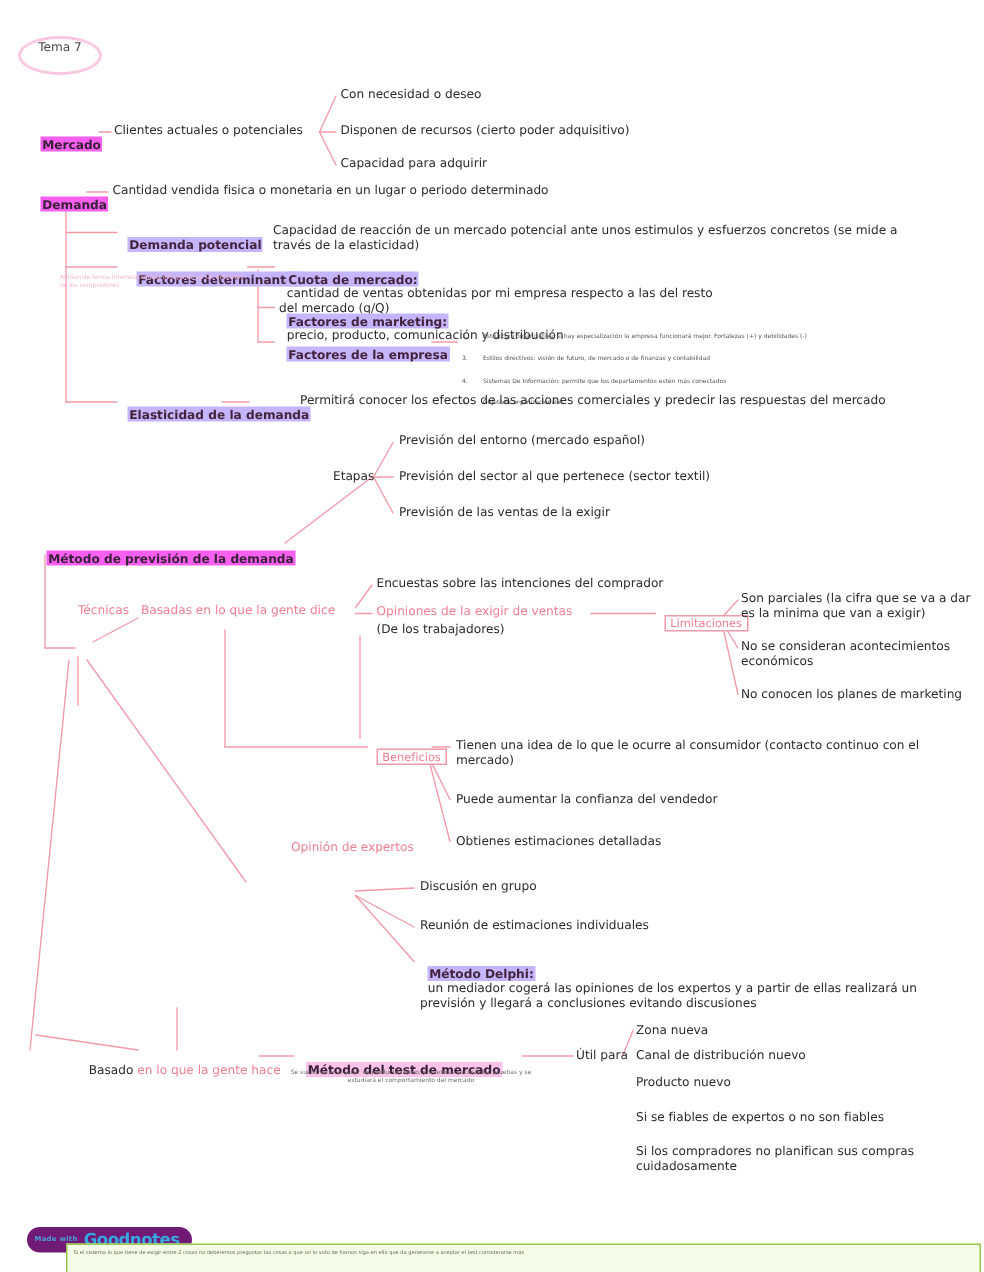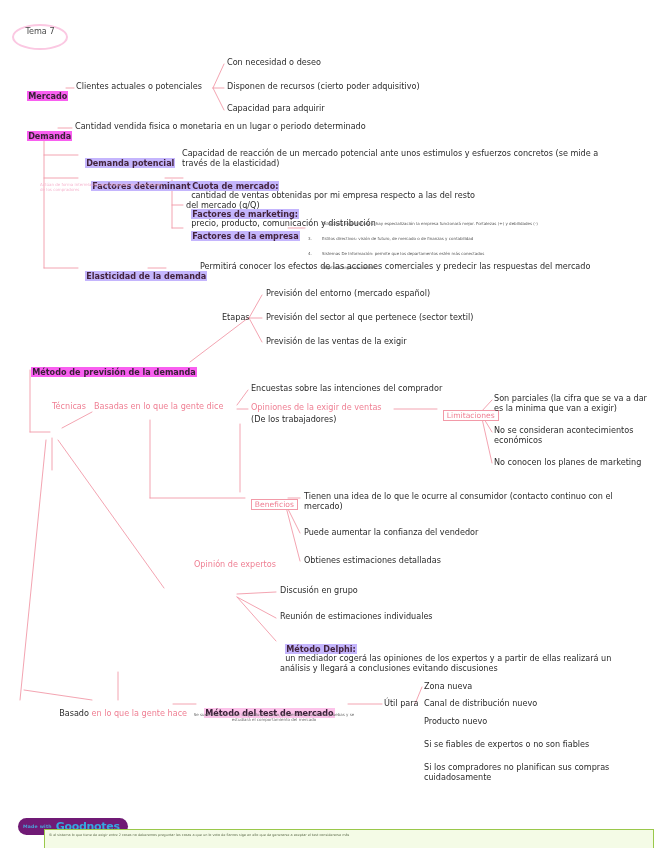--- a/index.html
+++ b/index.html
@@ -207,21 +207,21 @@
 </div>
 <div class="node t8" style="left:304px;top:492px;width:320px;">Tienen una idea de lo que le ocurre al consumidor (contacto continuo con el mercado)</div>
 <div class="node t8" style="left:304px;top:528px;width:320px;">Puede aumentar la confianza del vendedor</div>
 <div class="node t8" style="left:304px;top:556px;width:320px;">Obtienes estimaciones detalladas</div>
 
 <div class="node t8 pinktxt" style="left:166px;top:560px;margin-left:28px;">Opinión de expertos</div>
 <div class="node t8" style="left:280px;top:586px;">Discusión en grupo</div>
 <div class="node t8" style="left:280px;top:612px;">Reunión de estimaciones individuales</div>
 <div class="node t8" style="left:280px;top:635px;width:350px;">
   <span class="hl-pinklite">Método Delphi:</span>
-  <span>un mediador cogerá las opiniones de los expertos y a partir de ellas realizará un análisis y llegará a conclusiones evitando discusiones</span>
+  <span>un mediador cogerá las opiniones de los expertos y a partir de ellas realizará un previsión y llegará a conclusiones evitando discusiones</span>
 </div>
 
 <div class="node t8" style="left:54px;top:699px;">
   <span style="color:#2b2b2b;">Basado </span><span style="color:#ef7f93;">en lo que la gente hace</span>
 </div>
 <div class="node t8" style="left:199px;top:699px;">
   <span class="hl-pink">Método del test de mercado</span>
 </div>
 <div class="node t45" style="left:186px;top:713px;width:176px;text-align:center;color:#6a6a6a;">Se suele hacer al sacar un producto nuevo, primero se sacarán las pruebas y se estudiará el comportamiento del mercado</div>
 

